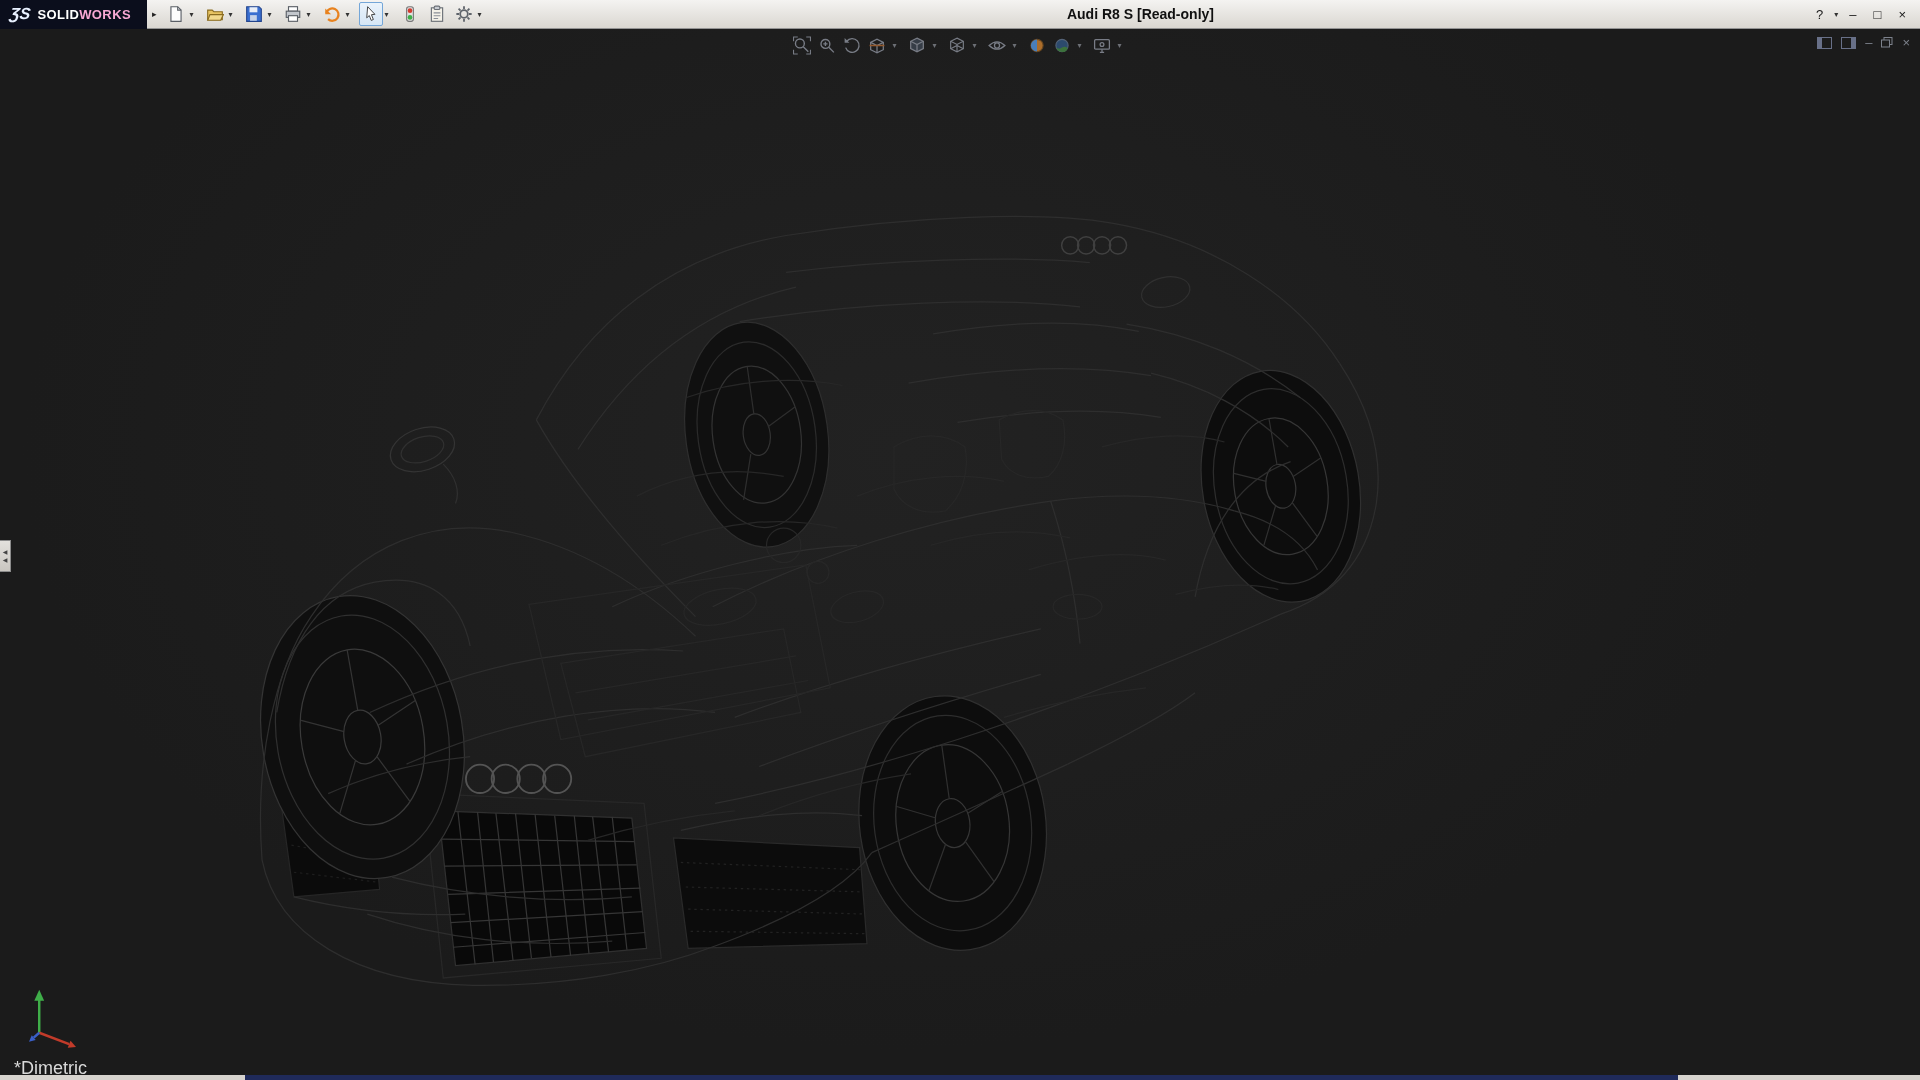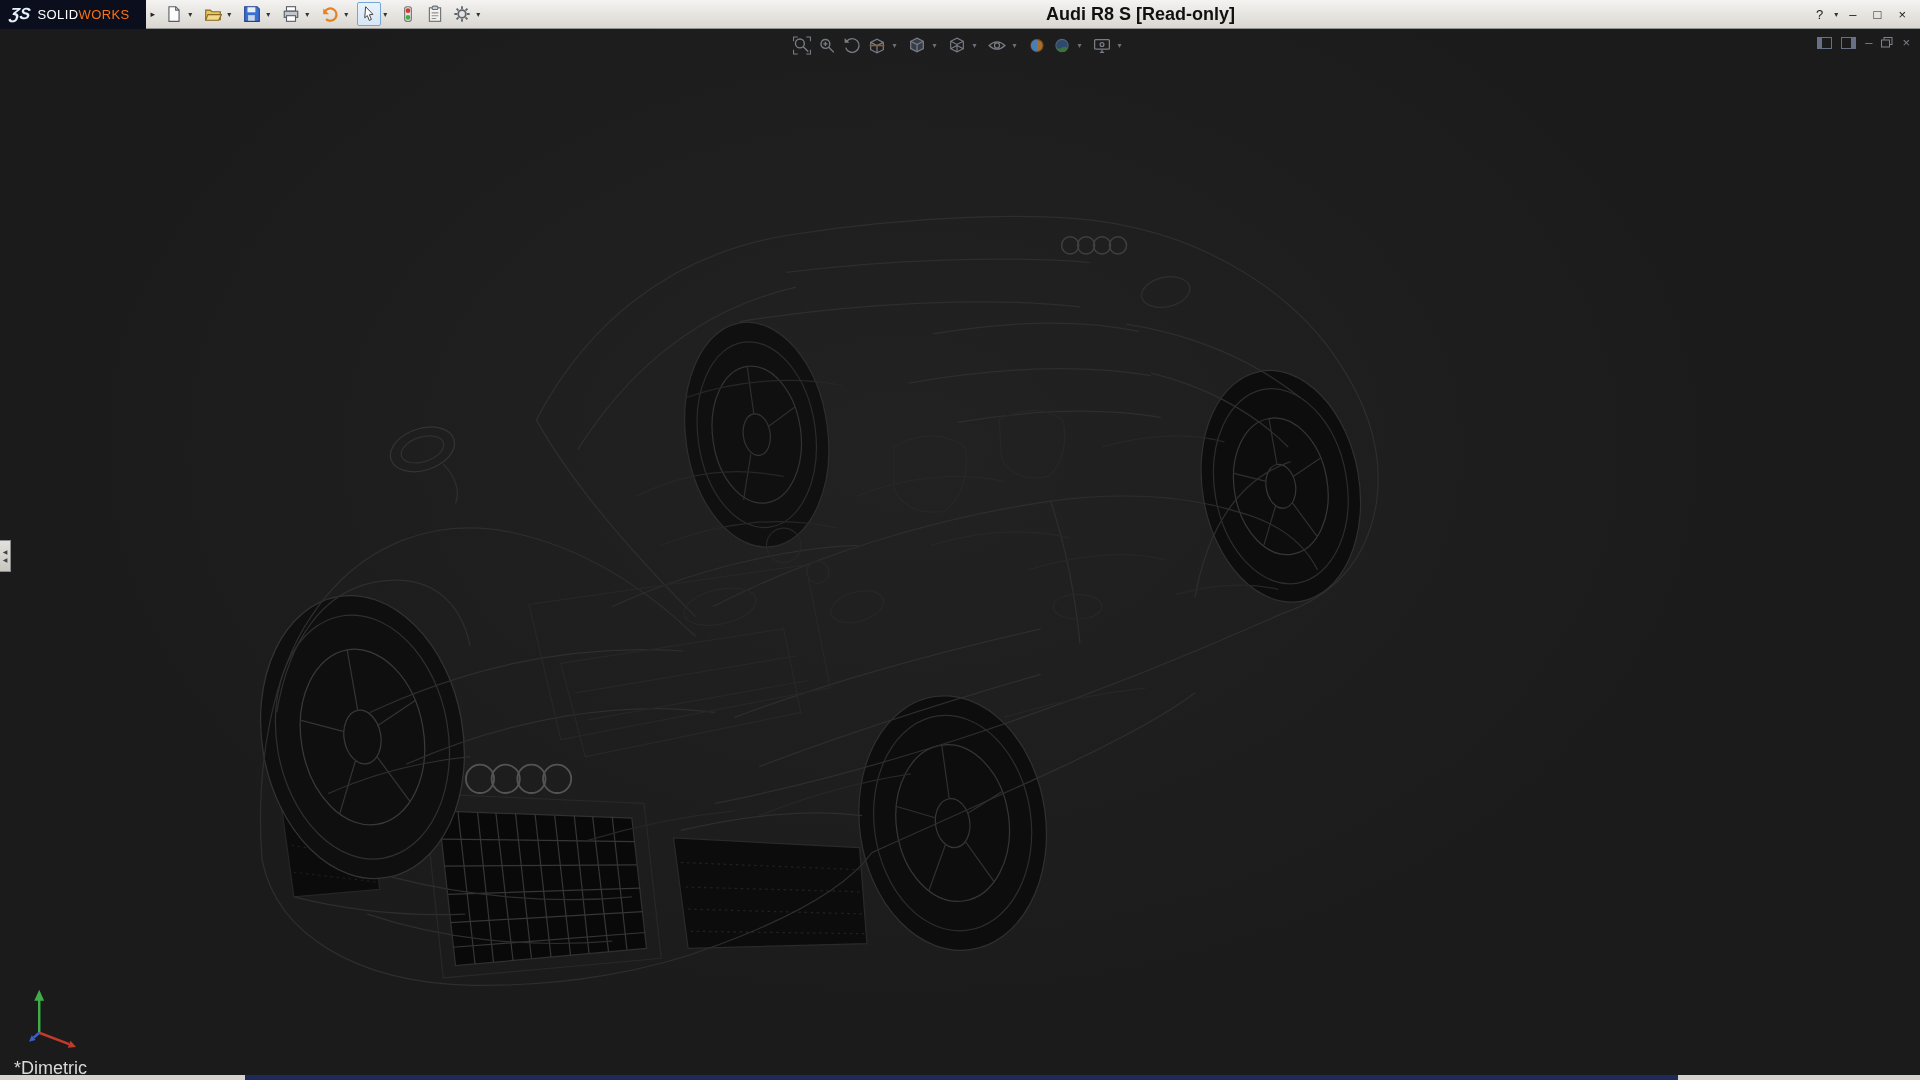--- a/index.html
+++ b/index.html
@@ -6,31 +6,31 @@
   html,body{width:1920px;height:1080px;overflow:hidden;background:#1b1b1b;
     font-family:"Liberation Sans",sans-serif;position:relative}
   
   .menubar{position:absolute;left:0;top:0;width:1920px;height:29px;z-index:40;
     background:linear-gradient(#f4f3f1,#dad7d1);border-bottom:1px solid #939393;
     display:flex;align-items:center}
   .logo{height:29px;background:#0b0e1c;display:flex;align-items:center;gap:7px;
     padding:0 16px 0 10px}
   .logo-mark{font-style:italic;font-weight:700;font-size:16px;color:#e9f1ff;transform:skewX(-8deg)}
   .logo-text{font-size:13px;color:#fff;letter-spacing:.4px}
-  .logo-text b{font-weight:400}
-  .logo-text i{font-style:normal;font-weight:400;color:#f97316}
+  .logo-text b{font-weight:700}
+  .logo-text i{font-style:normal;font-weight:700;color:#f9a8d4}
   .expand{font-size:9px;color:#222;padding:0 5px;background:none;border:none;cursor:pointer}
   .tools{display:flex;align-items:center;margin-left:2px}
   .tgroup{display:flex;align-items:center;margin-right:3px}
   .tool-btn{width:24px;height:24px;display:flex;align-items:center;justify-content:center;
     background:none;border:1px solid transparent;padding:0;cursor:pointer}
   .tool-btn.active{border:1px solid #74a6d8;background:linear-gradient(#eaf3fb,#d6e6f5);border-radius:2px}
   .caret{font-size:8px;color:#333;background:none;border:none;padding:0 2px;cursor:pointer;width:12px;text-align:left}
   .title{position:absolute;left:59.4%;top:50%;transform:translate(-50%,-50%);
-    font-size:18px;font-weight:600;color:#101010;white-space:nowrap}
+    font-size:14px;font-weight:600;color:#101010;white-space:nowrap}
   .winctl{position:absolute;right:8px;top:0;height:100%;display:flex;align-items:center;gap:5px}
   .winctl button{background:none;border:none;font-size:13px;color:#1a1a1a;cursor:pointer;padding:2px 6px}
   .winctl .caret2{font-size:8px;padding:2px 0;color:#333}
   
   .viewport{position:absolute;left:0;top:29px;width:1920px;height:1051px;
     background:radial-gradient(1100px 750px at 47% 40%, #222 0%, #1b1b1b 80%)}
   .car{position:absolute;left:0;top:0;width:100%;height:100%}
   
   .hud{position:absolute;top:5px;left:959px;transform:translateX(-50%);
     display:flex;align-items:center;gap:3px}

